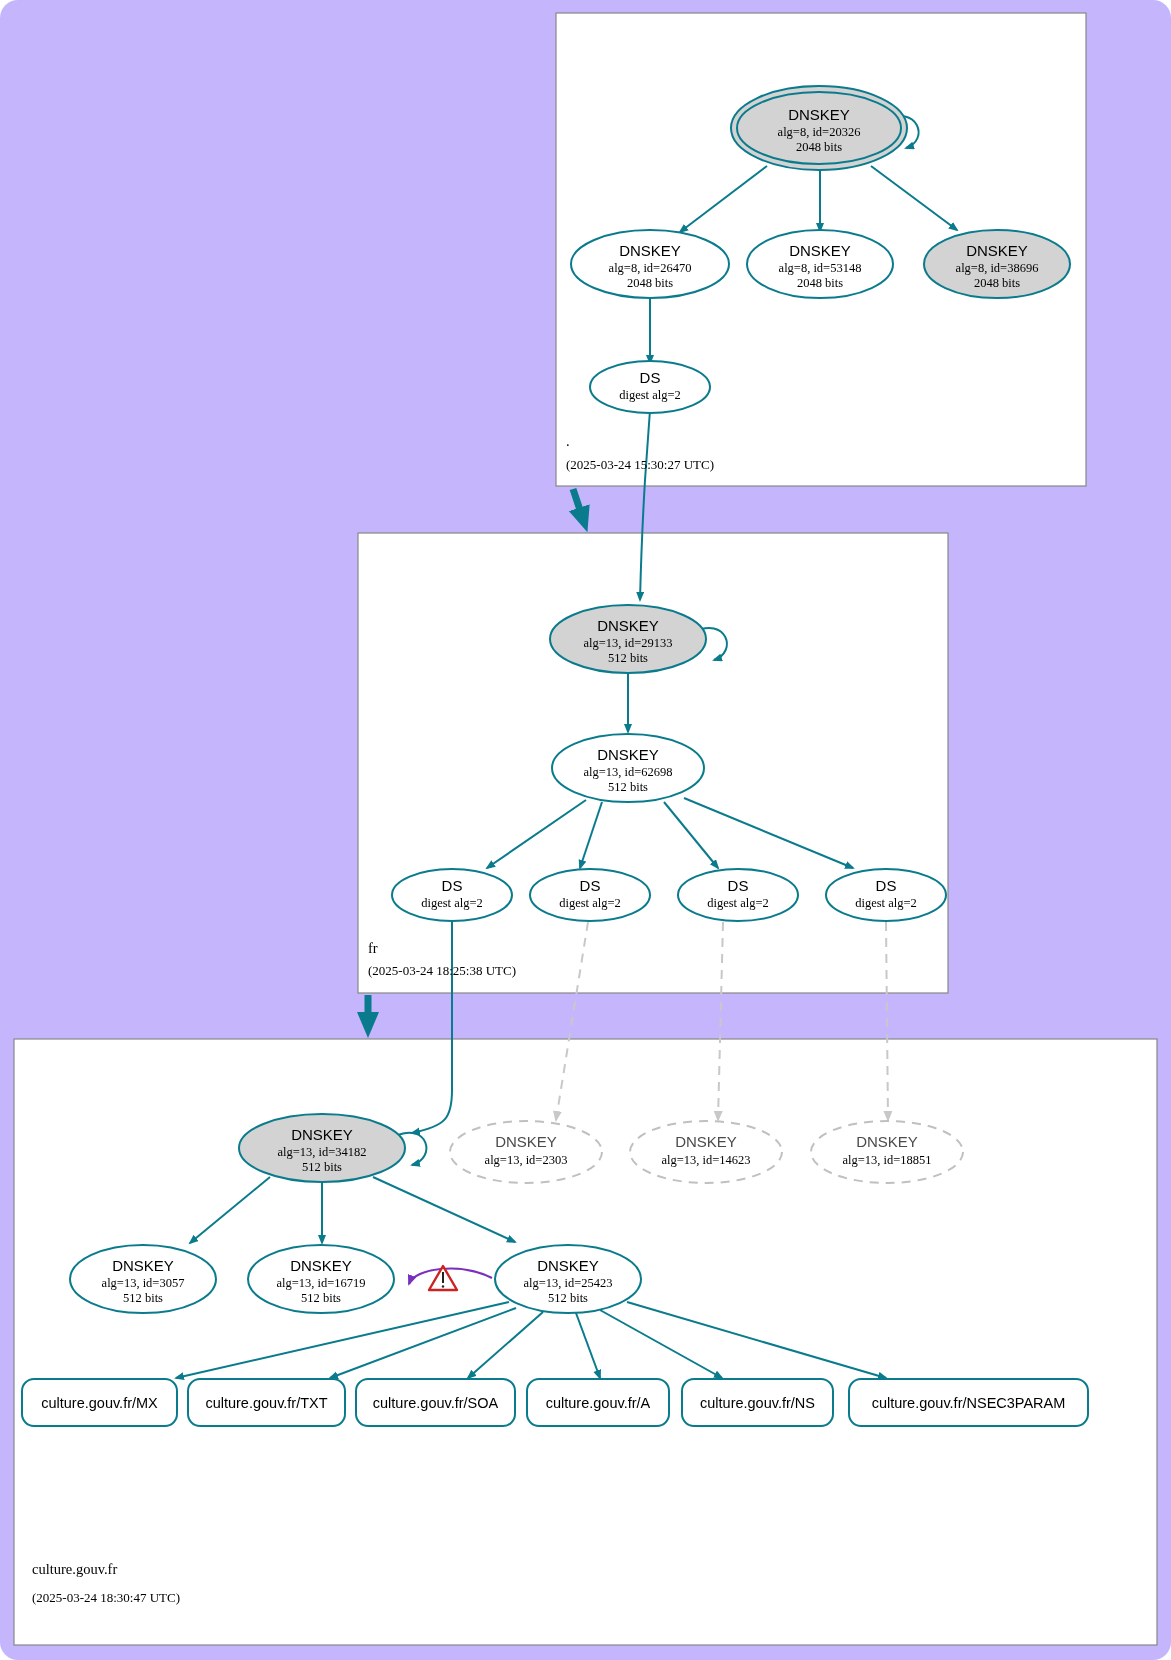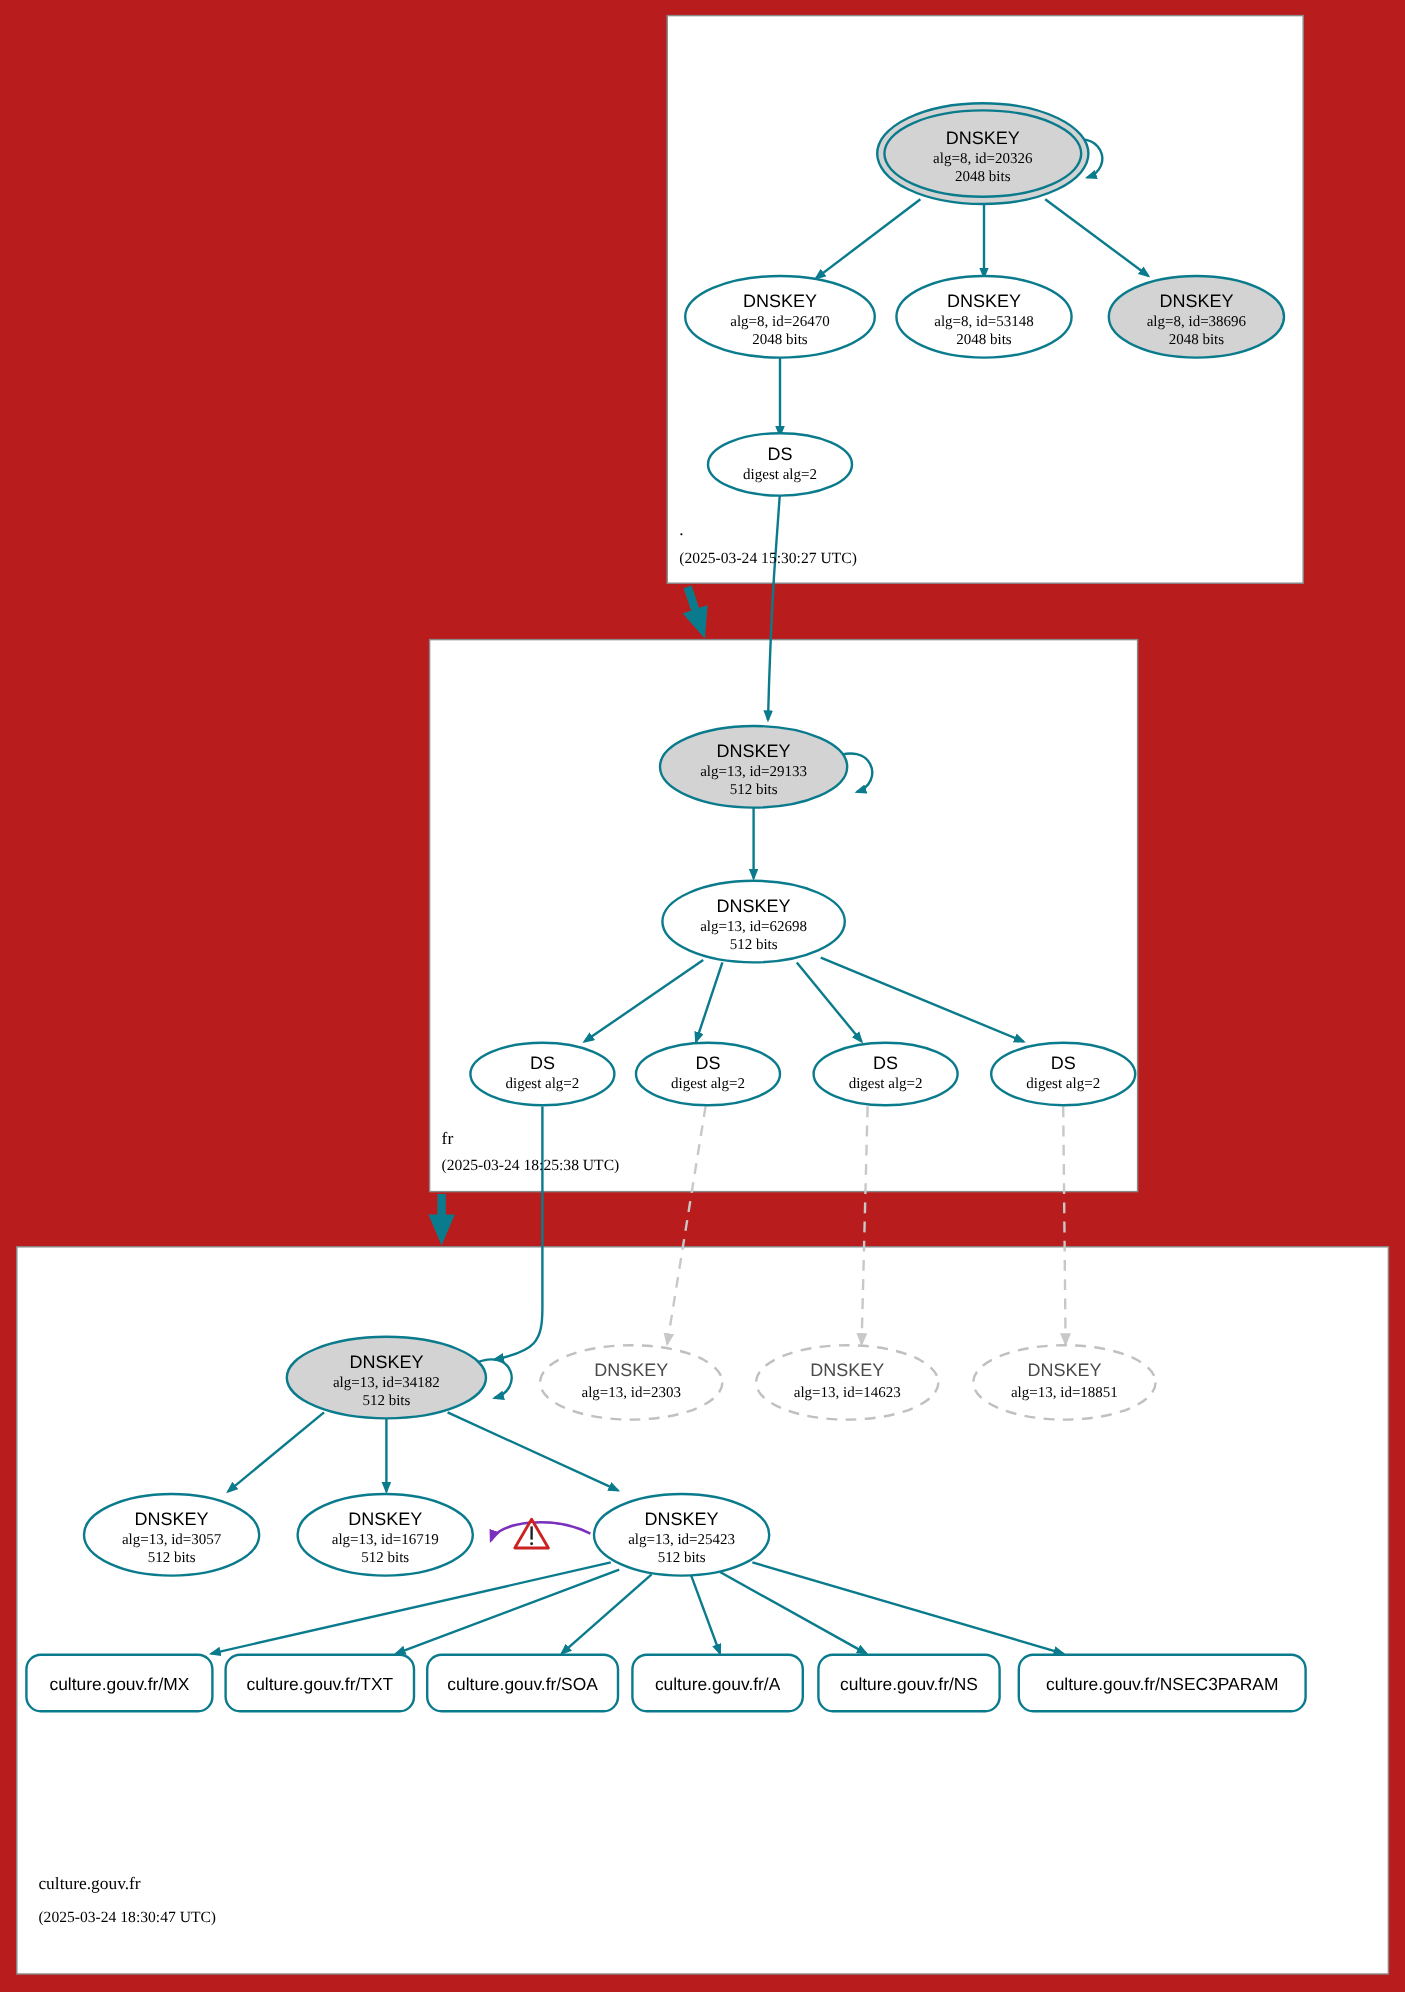--- a/index.html
+++ b/index.html
@@ -7,22 +7,23 @@
     padding: 0;
     background: #ffffff;
   }
   body {
     font-family: "Liberation Sans", sans-serif;
   }
   #canvas {
     position: relative;
     width: 1171px;
     height: 1660px;
-    background: #b91c1c;
+    background: #c4b5fd;
     overflow: hidden;
+    border-radius: 18px;
   }
   svg#graph {
     position: absolute;
     left: 0;
     top: 0;
     width: 1171px;
     height: 1660px;
   }
   .zone-box {
     fill: #ffffff;

